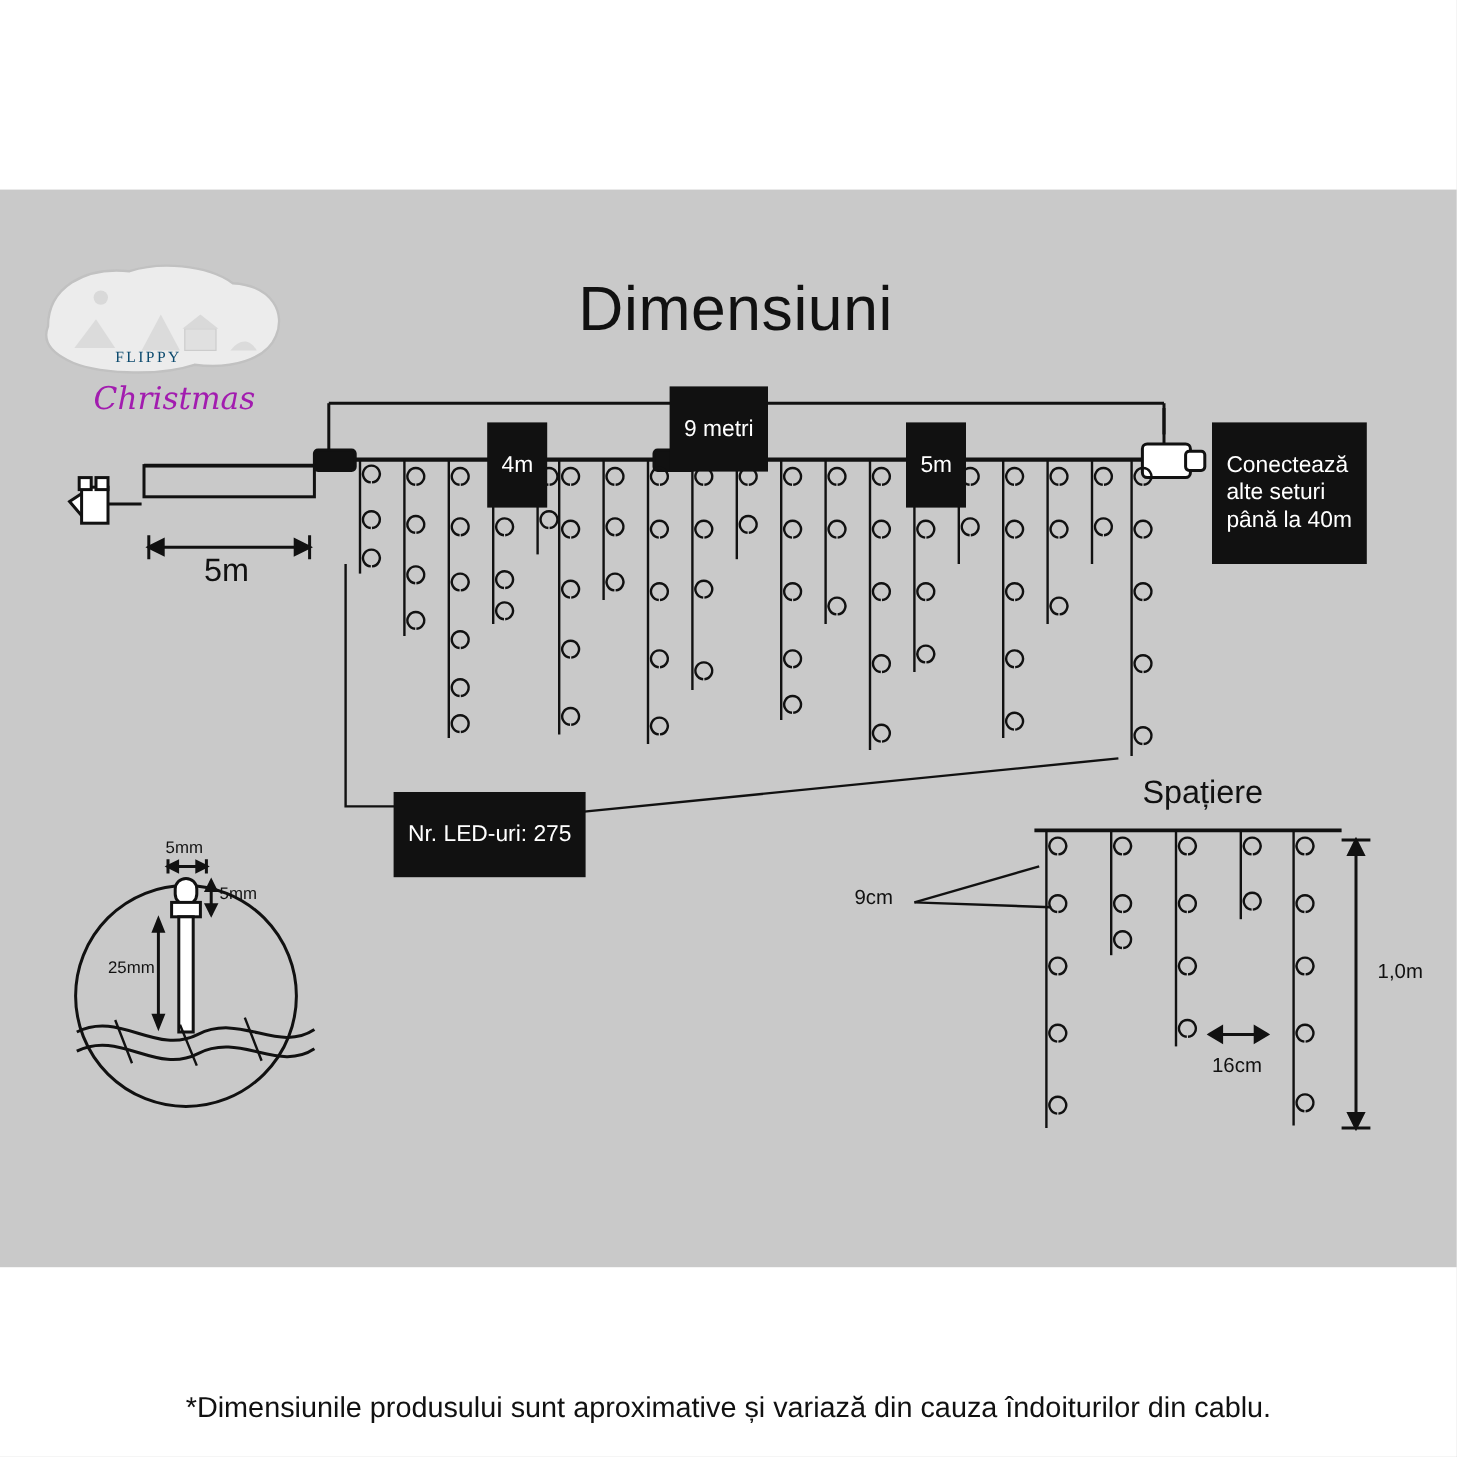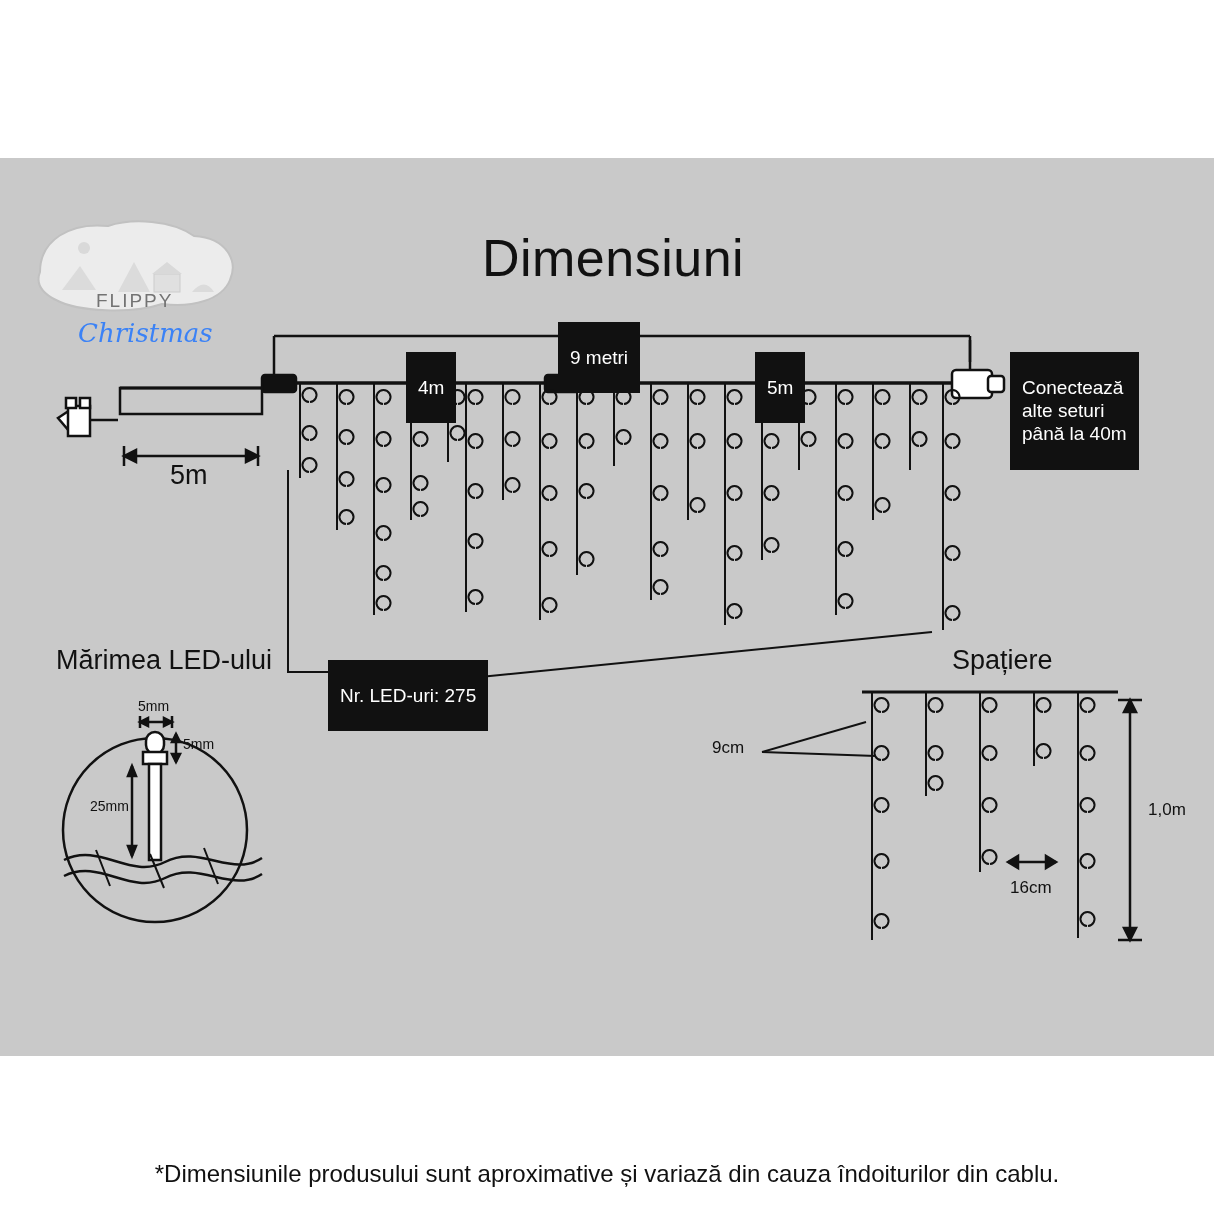--- a/index.html
+++ b/index.html
@@ -55,26 +55,26 @@
     color:#111;
   }
   .logo{
     position:absolute;
     left:22px;top:212px;
     width:230px;height:120px;
     opacity:.65;
   }
   .logo-txt1{
     position:absolute;left:96px;top:290px;
-    font-size:19px;color:#737373;letter-spacing:2px;
-    font-family:Liberation Sans, sans-serif;
+    font-size:13px;color:#0c4a6e;letter-spacing:2px;
+    font-family:Liberation Serif, serif;
   }
   .logo-txt2{
     position:absolute;left:78px;top:318px;
-    font-size:26px;color:#3b82f6;
+    font-size:26px;color:#a21caf;
     font-family:"DejaVu Serif", serif;font-style:italic;
   }
 </style>
 </head>
 <body>
 
 <div id="stage">
 
   <div class="band"></div>
 
@@ -312,21 +312,20 @@
   <div class="tag" style="left:558px;top:322px;">9 metri</div>
   <div class="tag" style="left:406px;top:352px;">4m</div>
   <div class="tag" style="left:755px;top:352px;">5m</div>
   <div class="tag" style="left:1010px;top:352px;">Conectează
 alte seturi
 până la 40m</div>
   <div class="tag" style="left:328px;top:660px;">Nr. LED-uri: 275</div>
 
   <div class="lbl big" style="left:170px;top:460px;">5m</div>
 
-  <div class="lbl big" style="left:56px;top:645px;">Mărimea LED-ului</div>
   <div class="lbl sm" style="left:138px;top:698px;">5mm</div>
   <div class="lbl sm" style="left:183px;top:736px;">5mm</div>
   <div class="lbl sm" style="left:90px;top:798px;">25mm</div>
 
   <div class="lbl big" style="left:952px;top:645px;">Spațiere</div>
   <div class="lbl" style="left:712px;top:738px;">9cm</div>
   <div class="lbl" style="left:1010px;top:878px;">16cm</div>
   <div class="lbl" style="left:1148px;top:800px;">1,0m</div>
 
   <div class="footer">*Dimensiunile produsului sunt aproximative și variază din cauza îndoiturilor din cablu.</div>

